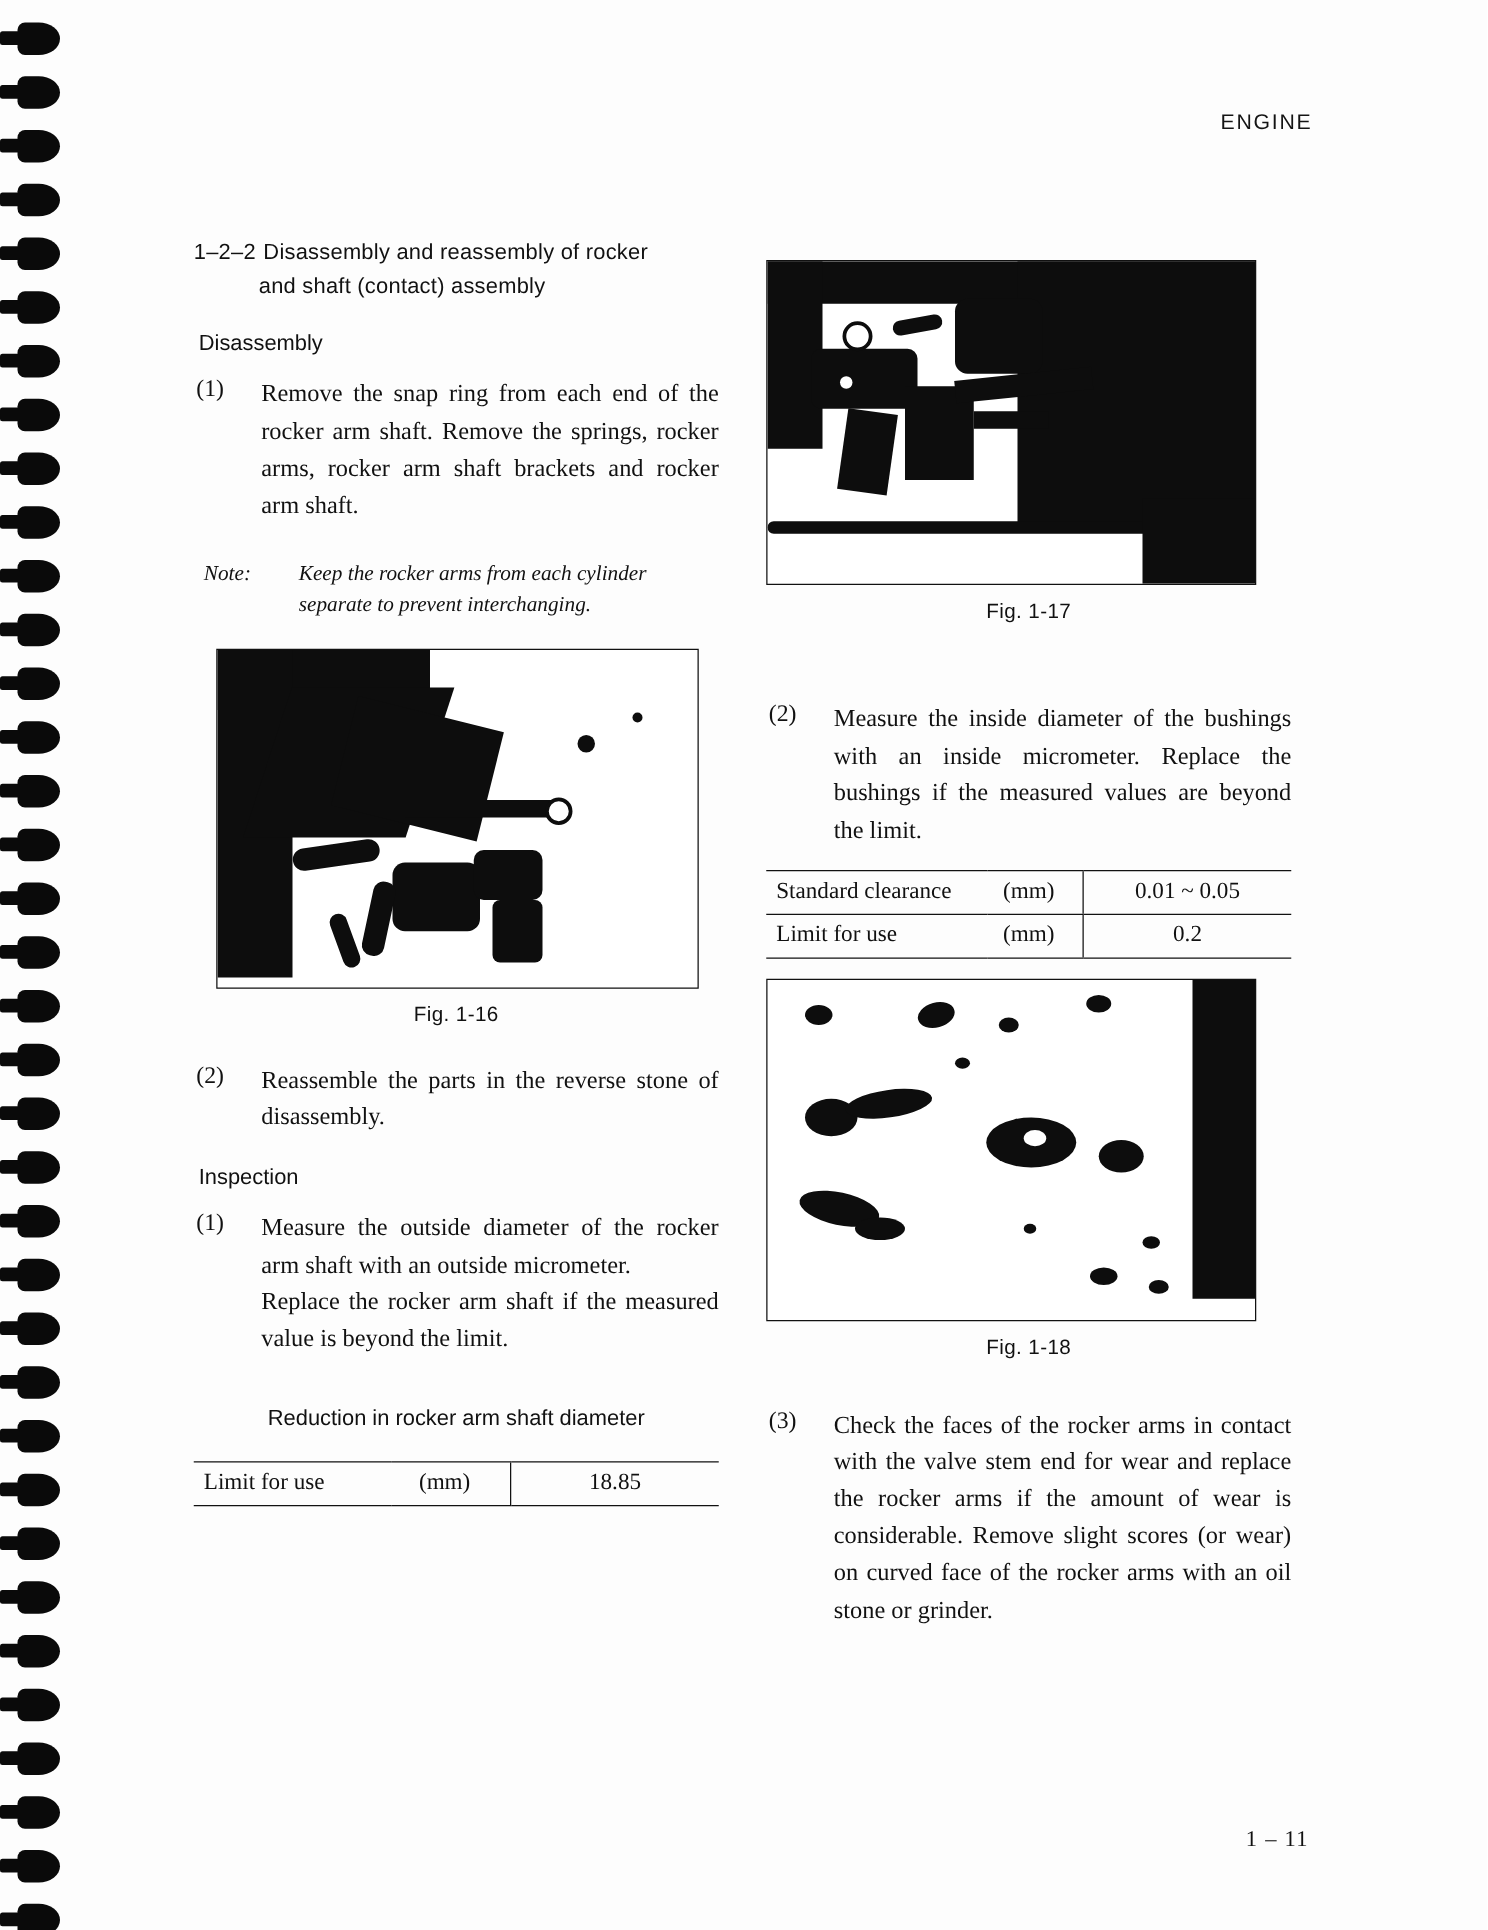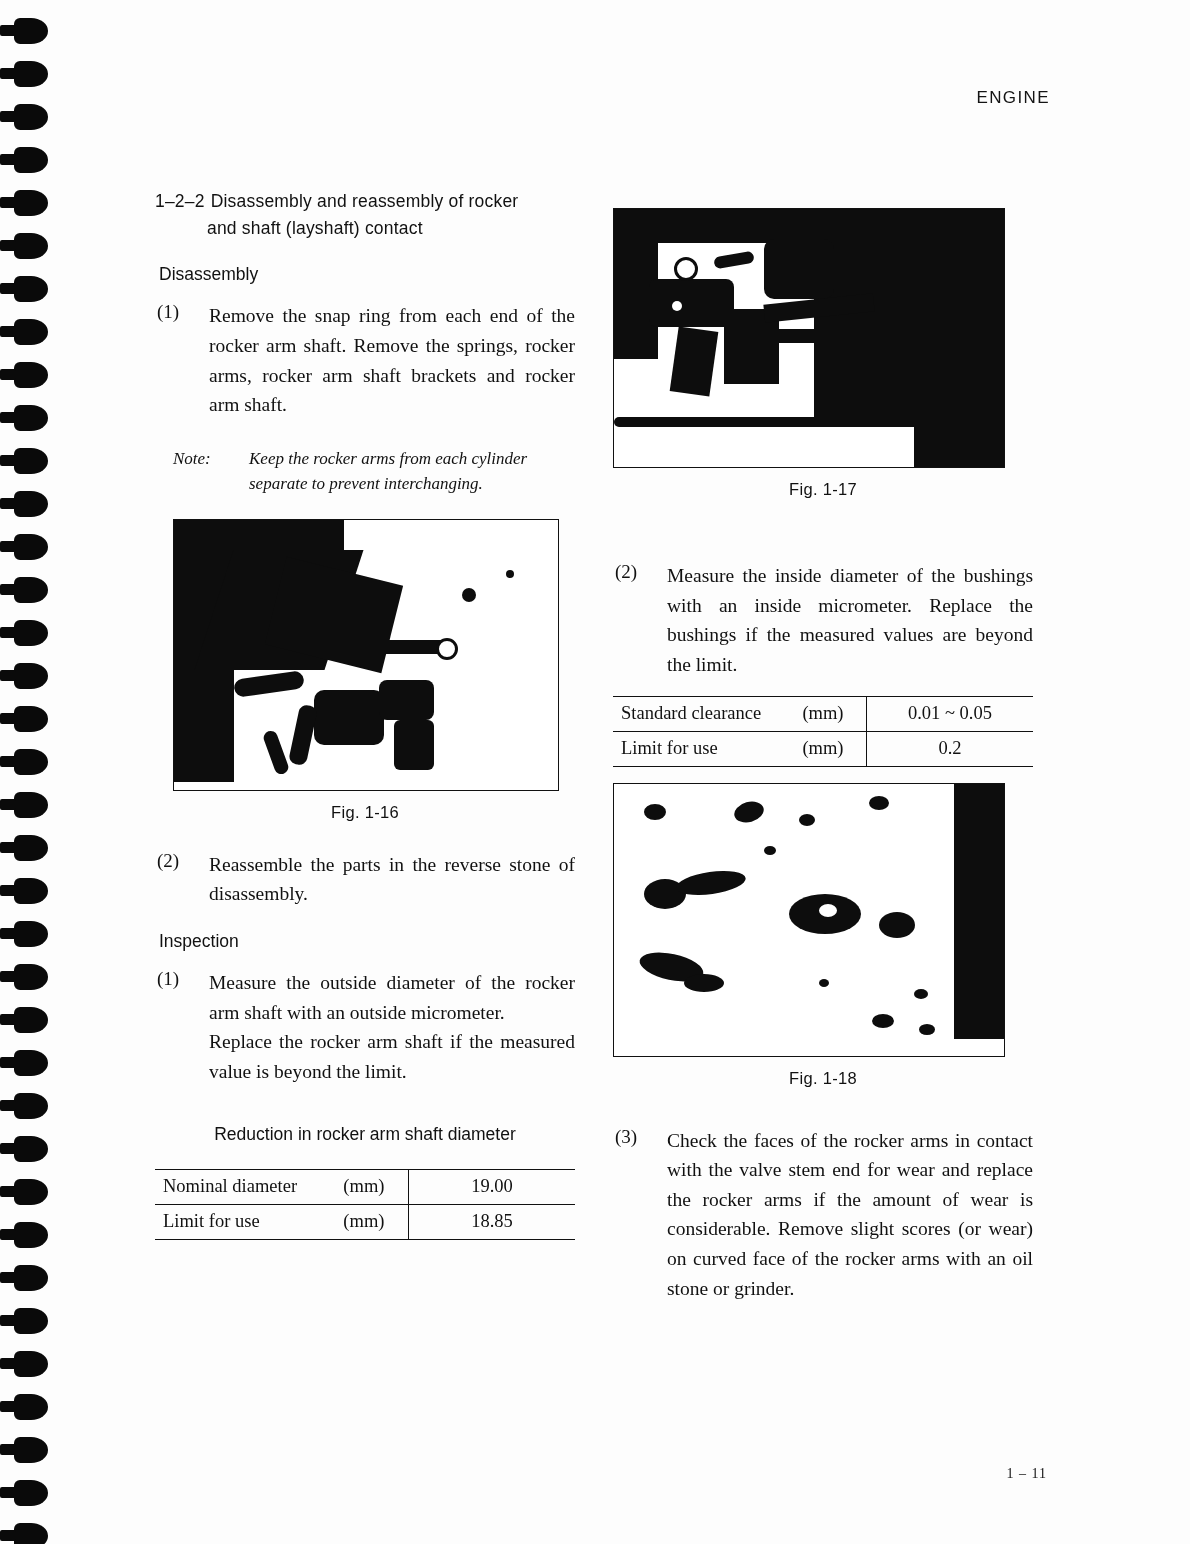--- a/index.html
+++ b/index.html
@@ -102,21 +102,21 @@
     flex: 1;
     font-size: 19.5px;
     line-height: 1.52;
     text-align: justify;
     text-align-last: left;
   }
   .item .body p { margin: 0; }
 
   .note {
     display: flex;
-    margin: 26px 0 22px 18px;
+    margin: 26px 0 22px 8px;
     font-style: italic;
     font-size: 17px;
     line-height: 1.5;
   }
   .note .nlabel { width: 76px; flex: none; }
   .note .nbody { flex: 1; }
 
   
   .figure { margin: 10px 0 6px; }
   .fig-frame {
@@ -161,21 +161,21 @@
   table.spec td.v {
     border-left: 1.6px solid #111;
     text-align: center;
     width: 150px;
   }
 
   .page-num {
     position: absolute;
     right: 143px;
     bottom: 62px;
-    font-size: 14px;
+    font-size: 18px;
     letter-spacing: 1px;
   }
 </style>
 </head>
 <body>
 
 <div class="page">
 
   <div class="binding" id="binding">
       <div class="ring" style="top: 18px;"></div>
@@ -215,21 +215,21 @@
       <div class="ring" style="top: 1480px;"></div>
       <div class="ring" style="top: 1523px;"></div>
     </div>
 
   <div class="header">ENGINE</div>
 
   <div class="col-left">
 
     <div class="sec-head">
       <span class="num">1–2–2</span><span>Disassembly and reassembly of rocker</span>
-      <span class="l2">and shaft (layshaft) contact</span>
+      <span class="l2">and shaft (contact) assembly</span>
     </div>
 
     <div class="subhead">Disassembly</div>
 
     <div class="item">
       <div class="marker">(1)</div>
       <div class="body">
           <p>Remove the snap ring from each end of the rocker arm shaft. Remove the springs, rocker arms, rocker arm shaft brackets and rocker arm shaft.</p>
         </div>
     </div>
@@ -273,25 +273,20 @@
       <div class="body">
         <p>Measure the outside diameter of the rocker arm shaft with an outside micrometer.</p>
         <p>Replace the rocker arm shaft if the measured value is beyond the limit.</p>
       </div>
     </div>
 
     <div class="tbl-title" style="margin-top:34px;">Reduction in rocker arm shaft diameter</div>
 
     <table class="spec" style="margin-top:22px;">
       <tbody>
-          <tr>
-        <td class="k">Nominal diameter</td>
-        <td class="u">(mm)</td>
-        <td class="v">19.00</td>
-      </tr>
       <tr class="mid">
         <td class="k">Limit for use</td>
         <td class="u">(mm)</td>
         <td class="v">18.85</td>
       </tr>
     </tbody>
       </table>
   </div>
 
   <div class="col-right">

